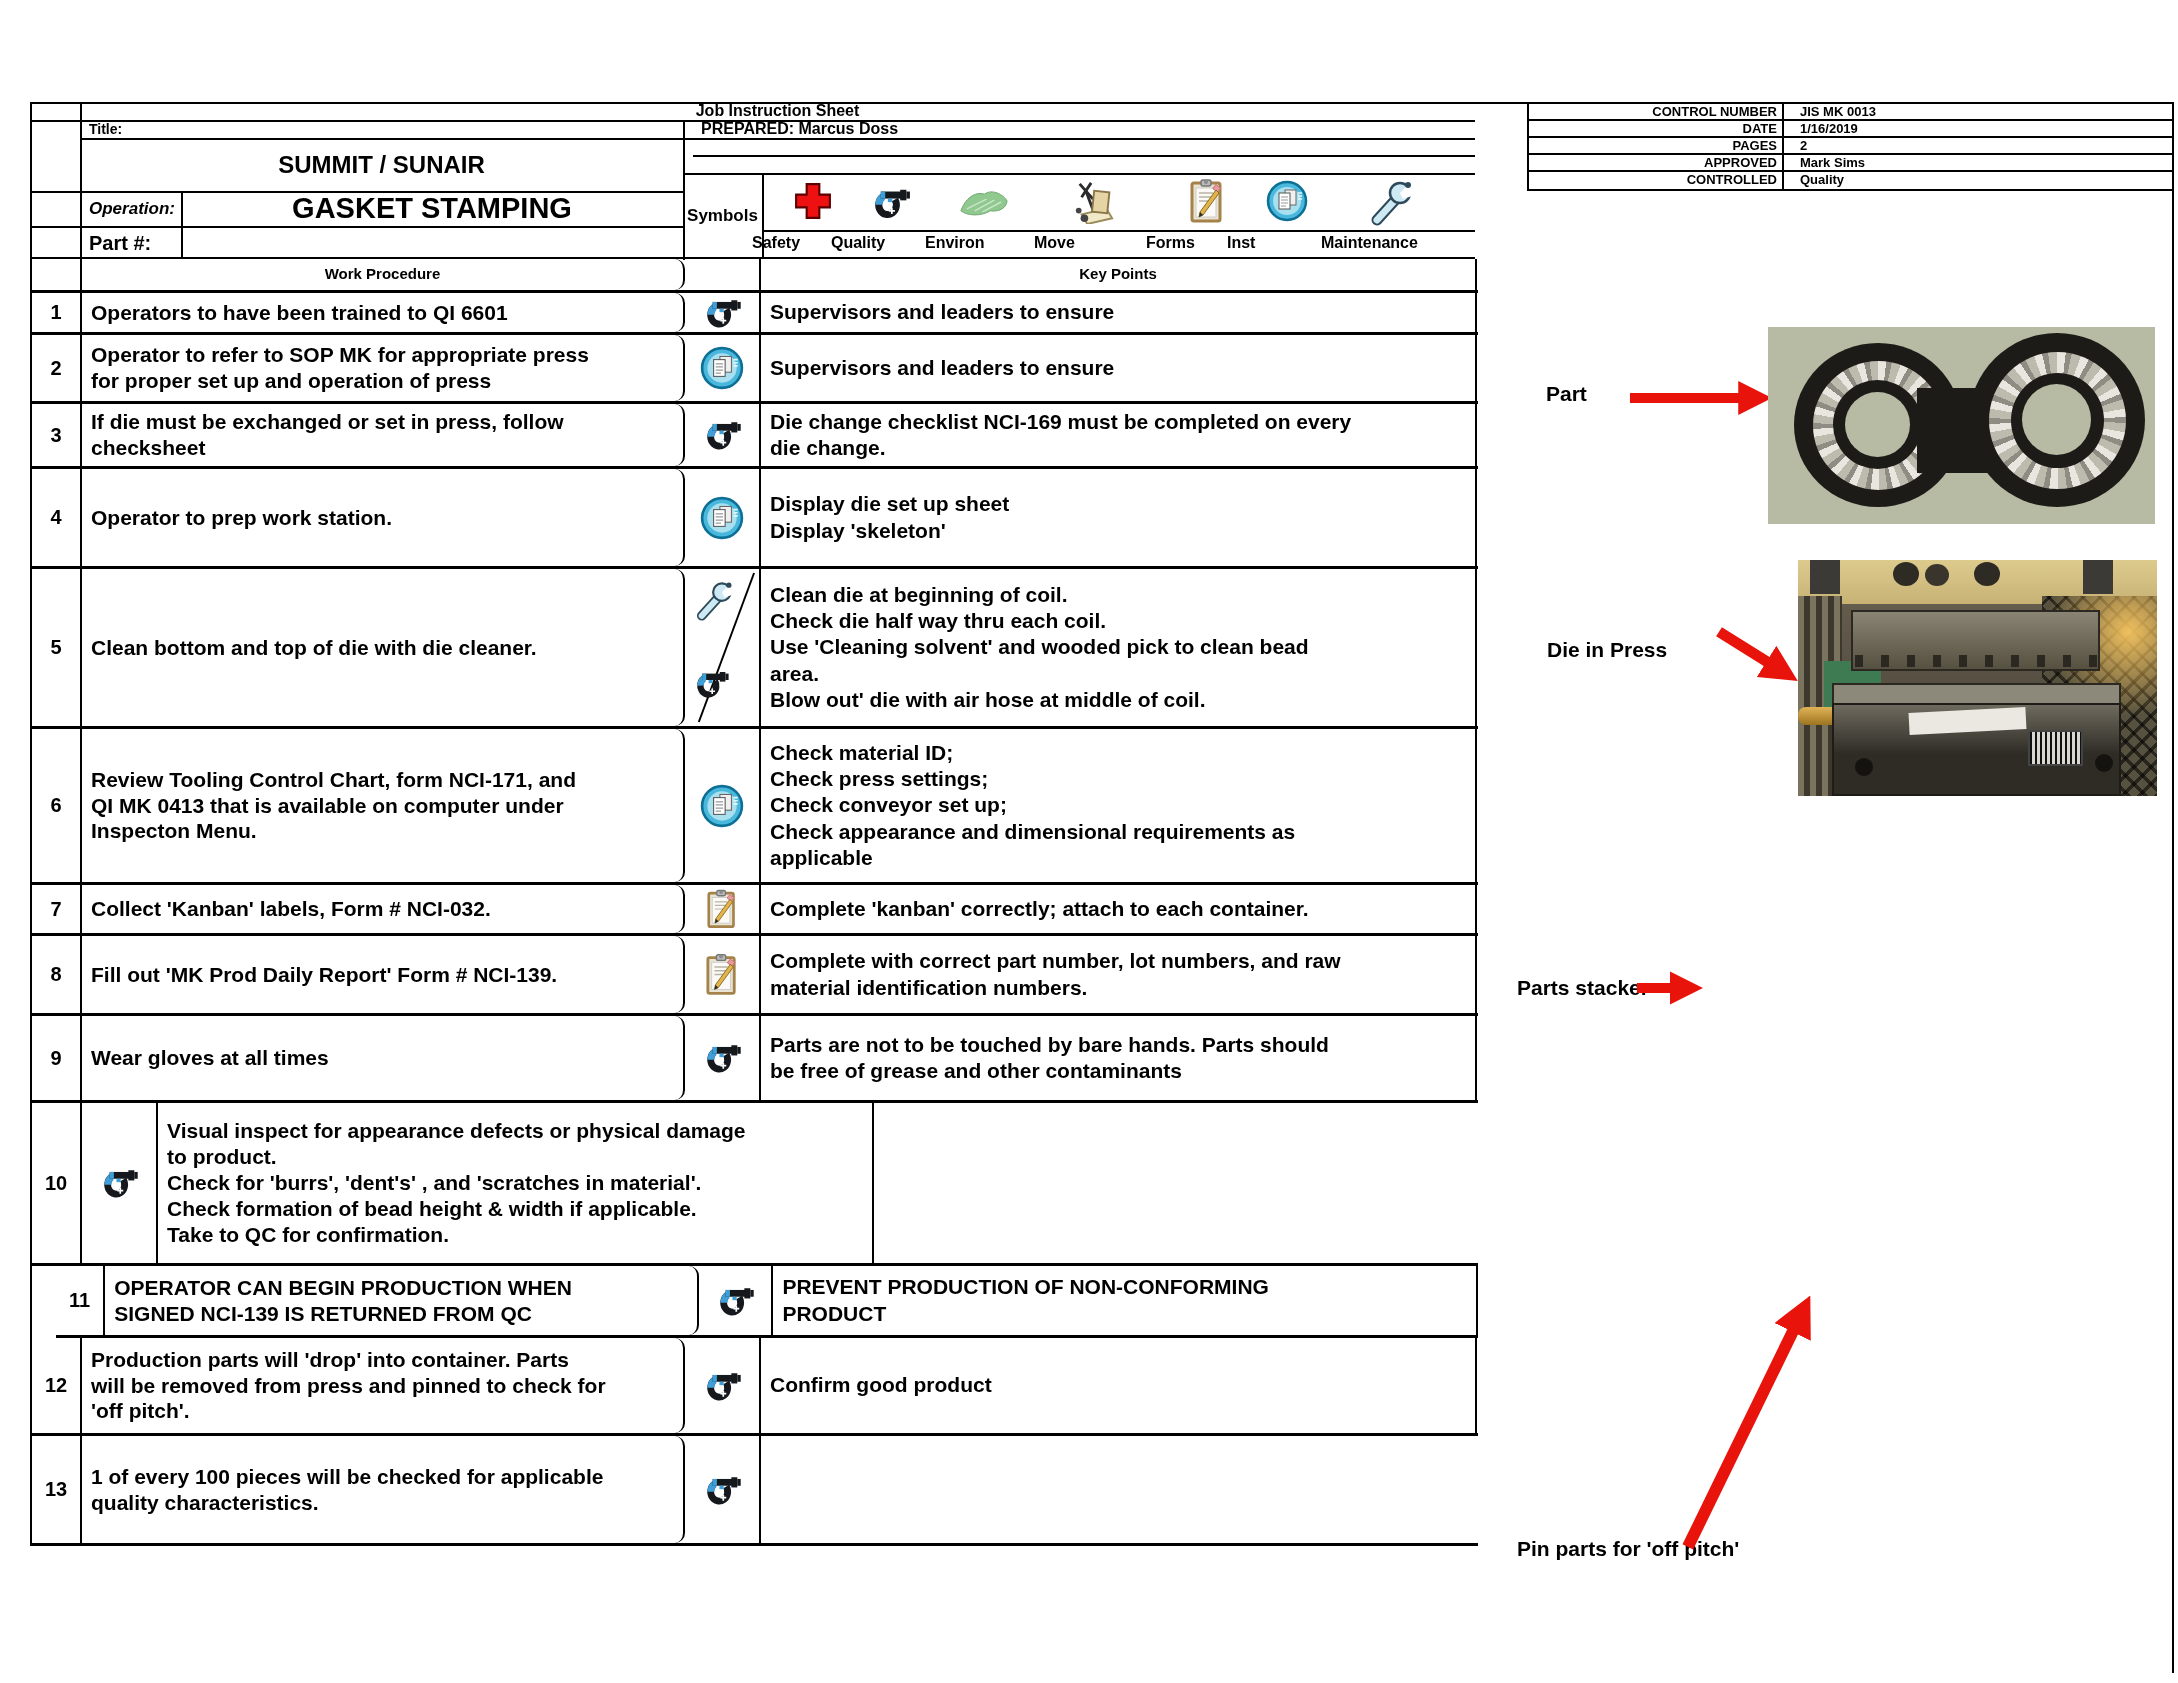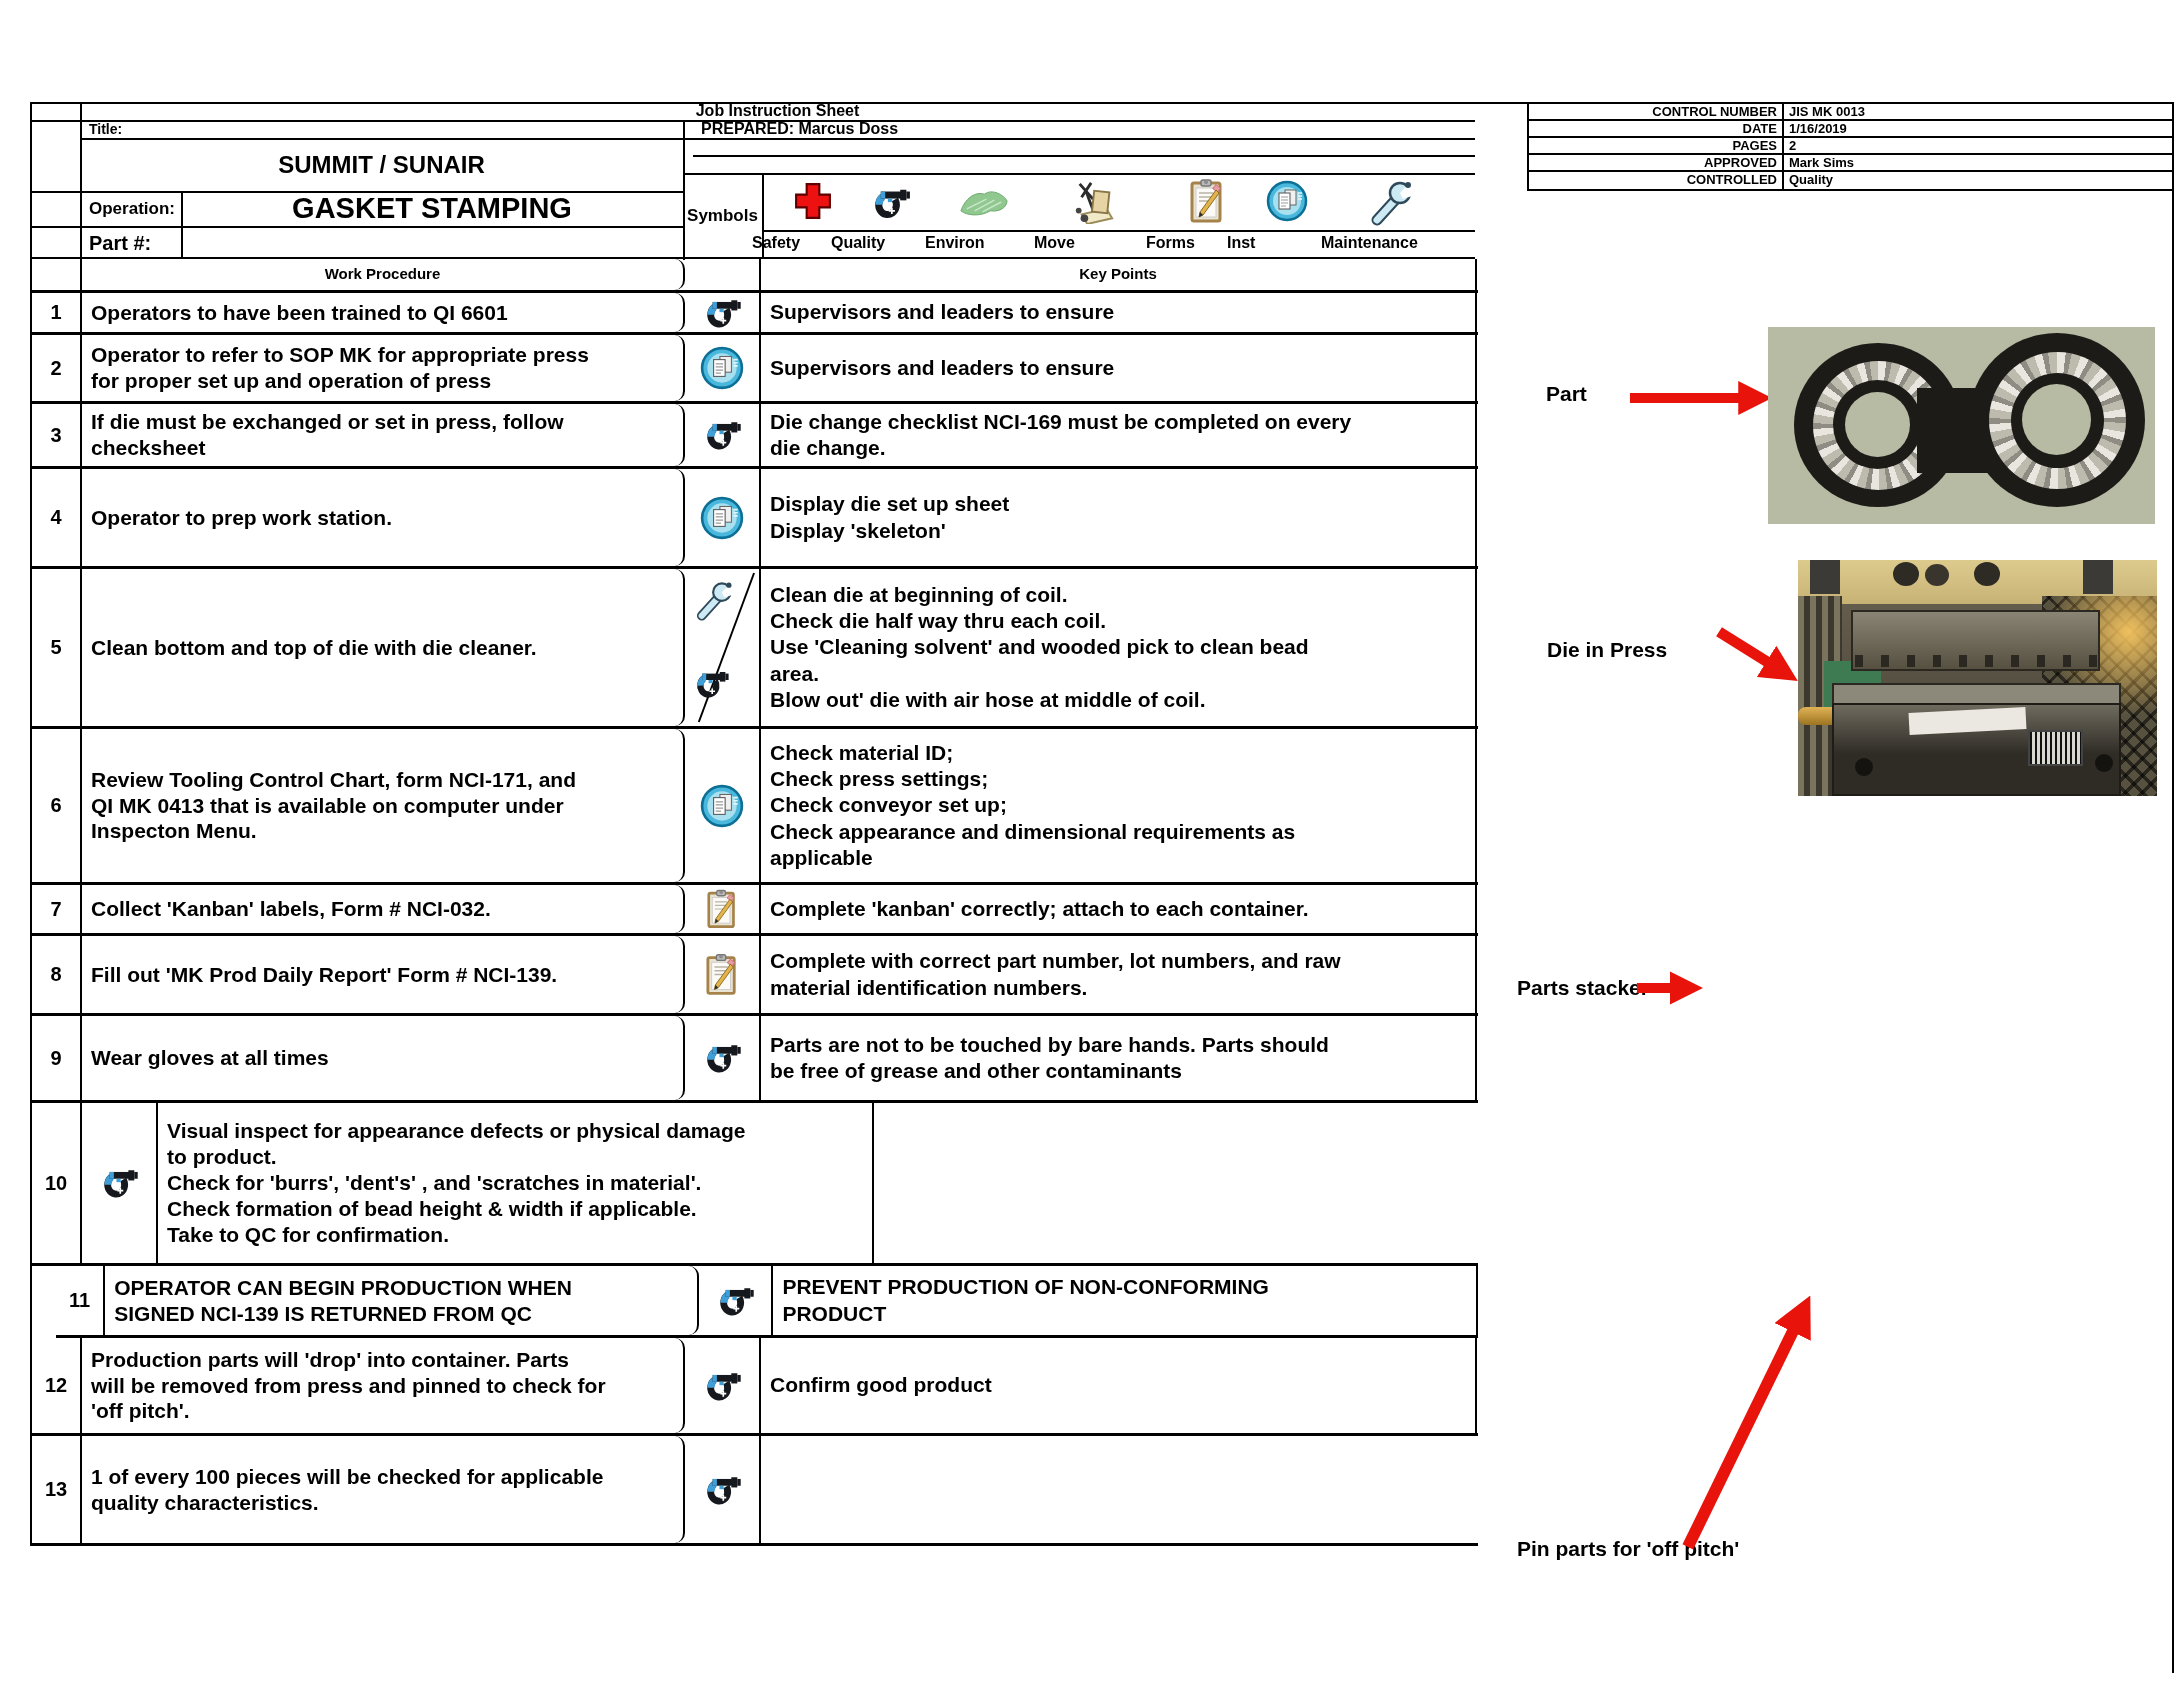--- a/index.html
+++ b/index.html
@@ -8,21 +8,21 @@
   .abs{position:absolute;box-sizing:border-box;}
   .hline{position:absolute;background:#000;height:2px;}
   .vline{position:absolute;background:#000;width:2px;}
   .txt{position:absolute;box-sizing:border-box;display:flex;align-items:center;}
   .ctr{justify-content:center;text-align:right;}
   
   .ctlbox{position:absolute;left:1527px;top:102px;width:647px;height:89px;border:2px solid #000;box-sizing:border-box;}
   .ctl-row{display:flex;height:17px;border-bottom:2px solid #000;box-sizing:border-box;font-size:13px;line-height:15px;}
   .ctl-row:last-child{border-bottom:none;}
   .ctl-label{width:255px;text-align:right;padding-right:5px;border-right:2px solid #000;box-sizing:border-box;}
-  .ctl-value{flex:1;padding-left:5px;}
+  .ctl-value{flex:1;padding-left:16px;}
   
   .steps{position:absolute;left:30px;top:259px;width:1448px;border-left:2px solid #000;box-sizing:border-box;}
   .srow{display:flex;border-bottom:3px solid #000;box-sizing:border-box;}
   .cell{border-right:2px solid #000;box-sizing:border-box;display:flex;align-items:center;overflow:hidden;}
   .c-num{width:50px;justify-content:center;font-size:20px;}
   .c-proc{width:603px;padding:2px 9px;font-size:21px;line-height:1.23;border-radius:10px;}
   .c-sym{width:76px;justify-content:center;position:relative;}
   .c-key{width:716px;padding:2px 9px;font-size:21px;line-height:1.24;}
   .pre{white-space:pre-line;}
   .hdr-cells{font-size:15px;}
@@ -117,21 +117,21 @@
   <div class="vline" style="left:80px;top:102px;height:157px;"></div>
   <div class="vline" style="left:683px;top:120px;height:140px;"></div>
   <div class="vline" style="left:762px;top:173px;height:86px;"></div>
   <div class="vline" style="left:181px;top:191px;height:68px;"></div>
   <div class="vline" style="left:2172px;top:102px;height:1571px;"></div>
 
   <div class="txt ctr" style="left:80px;top:102px;width:1395px;height:18px;font-size:16px;">Job Instruction Sheet</div>
   <div class="txt" style="left:89px;top:120px;width:198px;height:18px;font-size:14px;">Title:</div>
   <div class="txt" style="left:701px;top:120px;width:495px;height:18px;font-size:16px;">PREPARED: Marcus Doss</div>
   <div class="txt ctr" style="left:80px;top:138px;width:603px;height:53px;font-size:24px;">SUMMIT / SUNAIR</div>
-  <div class="txt" style="left:89px;top:191px;width:94px;height:35px;font-size:17px;">Operation:</div>
+  <div class="txt" style="left:89px;top:191px;width:94px;height:35px;font-size:17px;font-style:italic;">Operation:</div>
   <div class="txt ctr" style="left:181px;top:191px;width:502px;height:35px;font-size:29px;">GASKET STAMPING</div>
   <div class="txt" style="left:89px;top:226px;width:94px;height:34px;font-size:20px;">Part #:</div>
   <div class="txt ctr" style="left:683px;top:173px;width:79px;height:86px;font-size:17px;">Symbols</div>
 
   <div class="ctlbox">
     <div class="ctl-row">
       <span class="ctl-label">CONTROL NUMBER</span>
       <span class="ctl-value">JIS MK 0013</span>
     </div>
     <div class="ctl-row">

